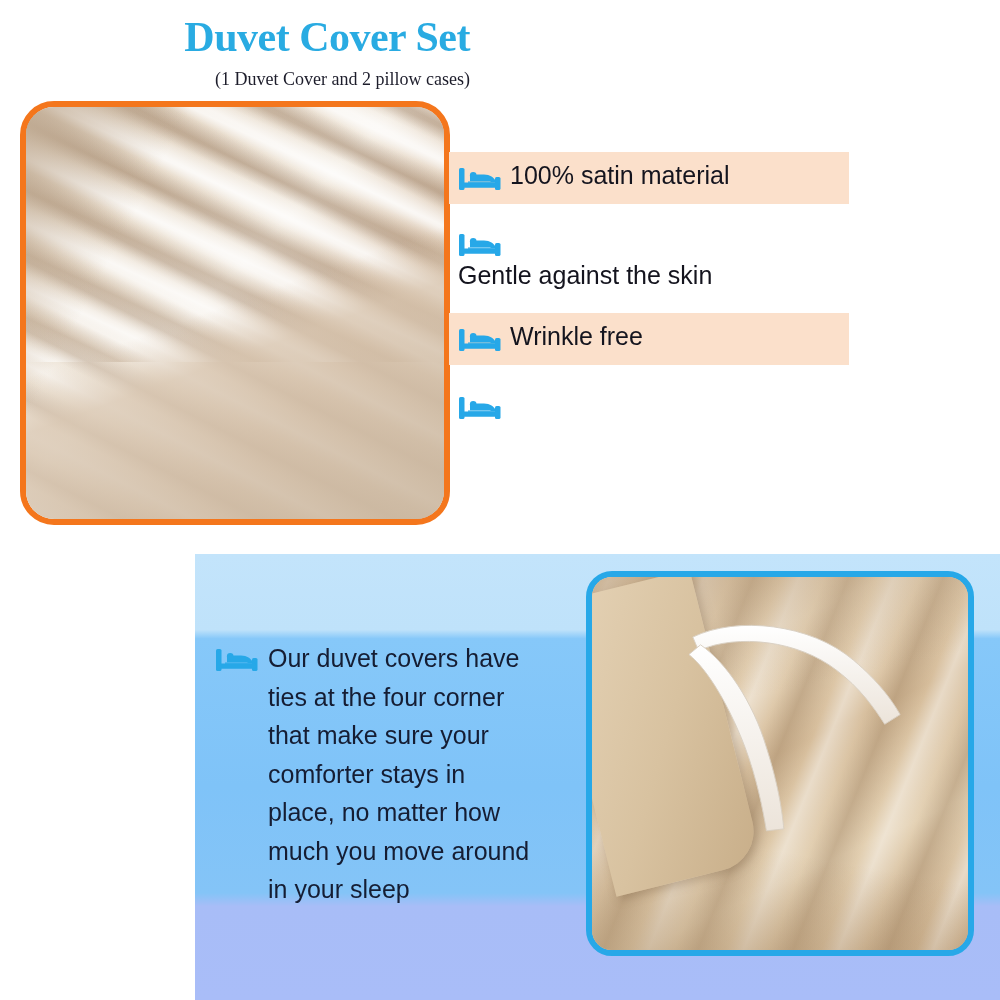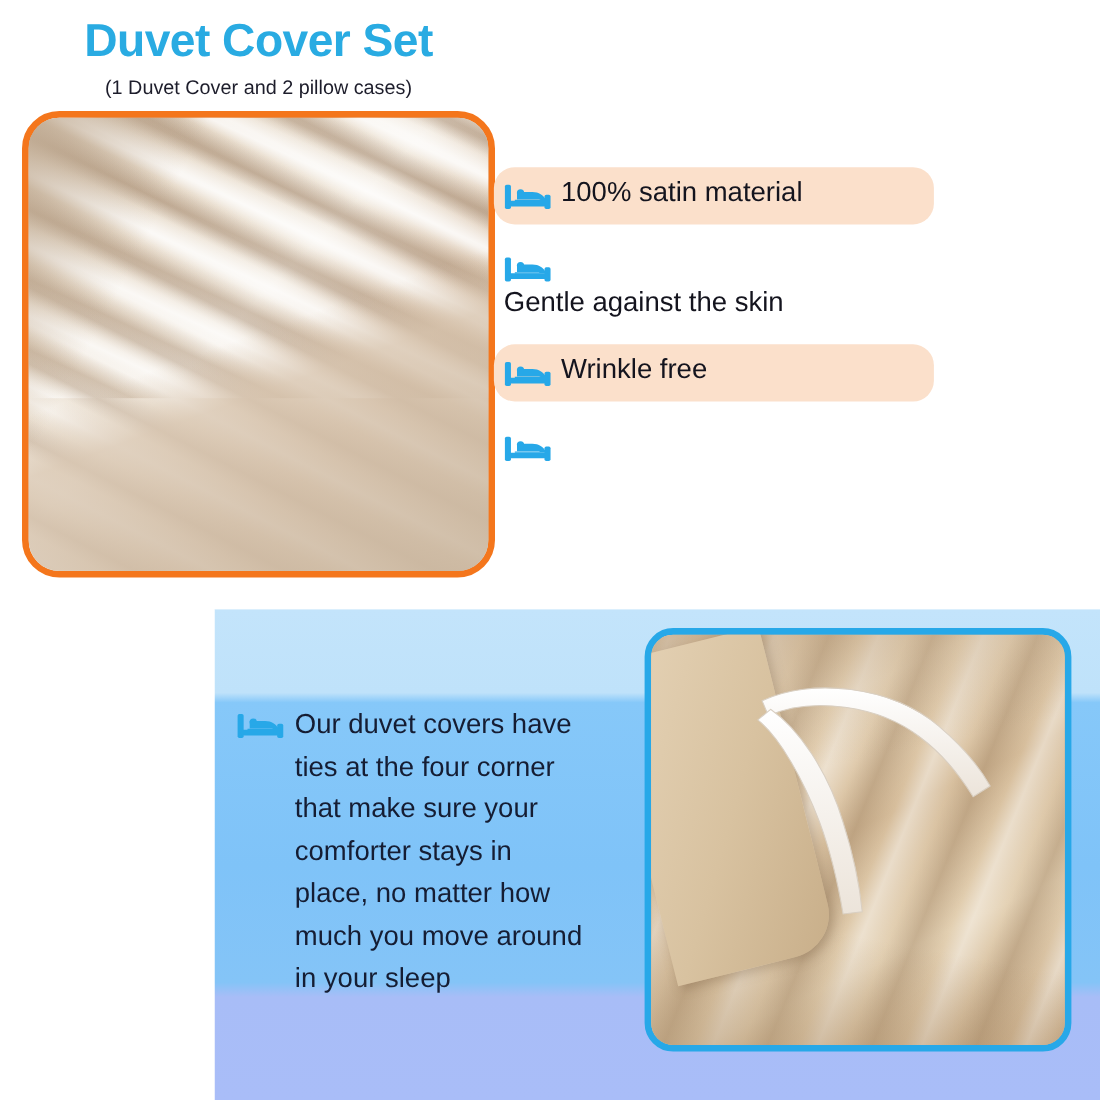--- a/index.html
+++ b/index.html
@@ -15,21 +15,22 @@
     font-family: "Liberation Sans", sans-serif;
     -webkit-font-smoothing: antialiased;
   }
 
   
   #header-block {
     position: absolute;
     left: 0;
     top: 0;
     width: 470px;
-    text-align: center;
+    text-align: right;
+    font-family: Liberation Serif, serif;
   }
   #page-title {
     font-size: 42px;
     font-weight: bold;
     color: #29abe2;
     letter-spacing: -0.5px;
     line-height: 1;
     margin: 16px 0 0 0;
     white-space: nowrap;
   }
@@ -95,21 +96,20 @@
     left: 449px;
     top: 152px;
     width: 400px;
   }
   .feature-row {
     display: flex;
     align-items: flex-start;
     min-height: 52px;
     padding: 8px 6px 8px 9px;
     box-sizing: border-box;
-    border-radius: 19px;
   }
   .feature-row.hl {
     background: #fbe0cb;
   }
   .feature-row.gap {
     background: transparent;
     flex-direction: column;
   }
   .bed-icon {
     flex: 0 0 auto;

